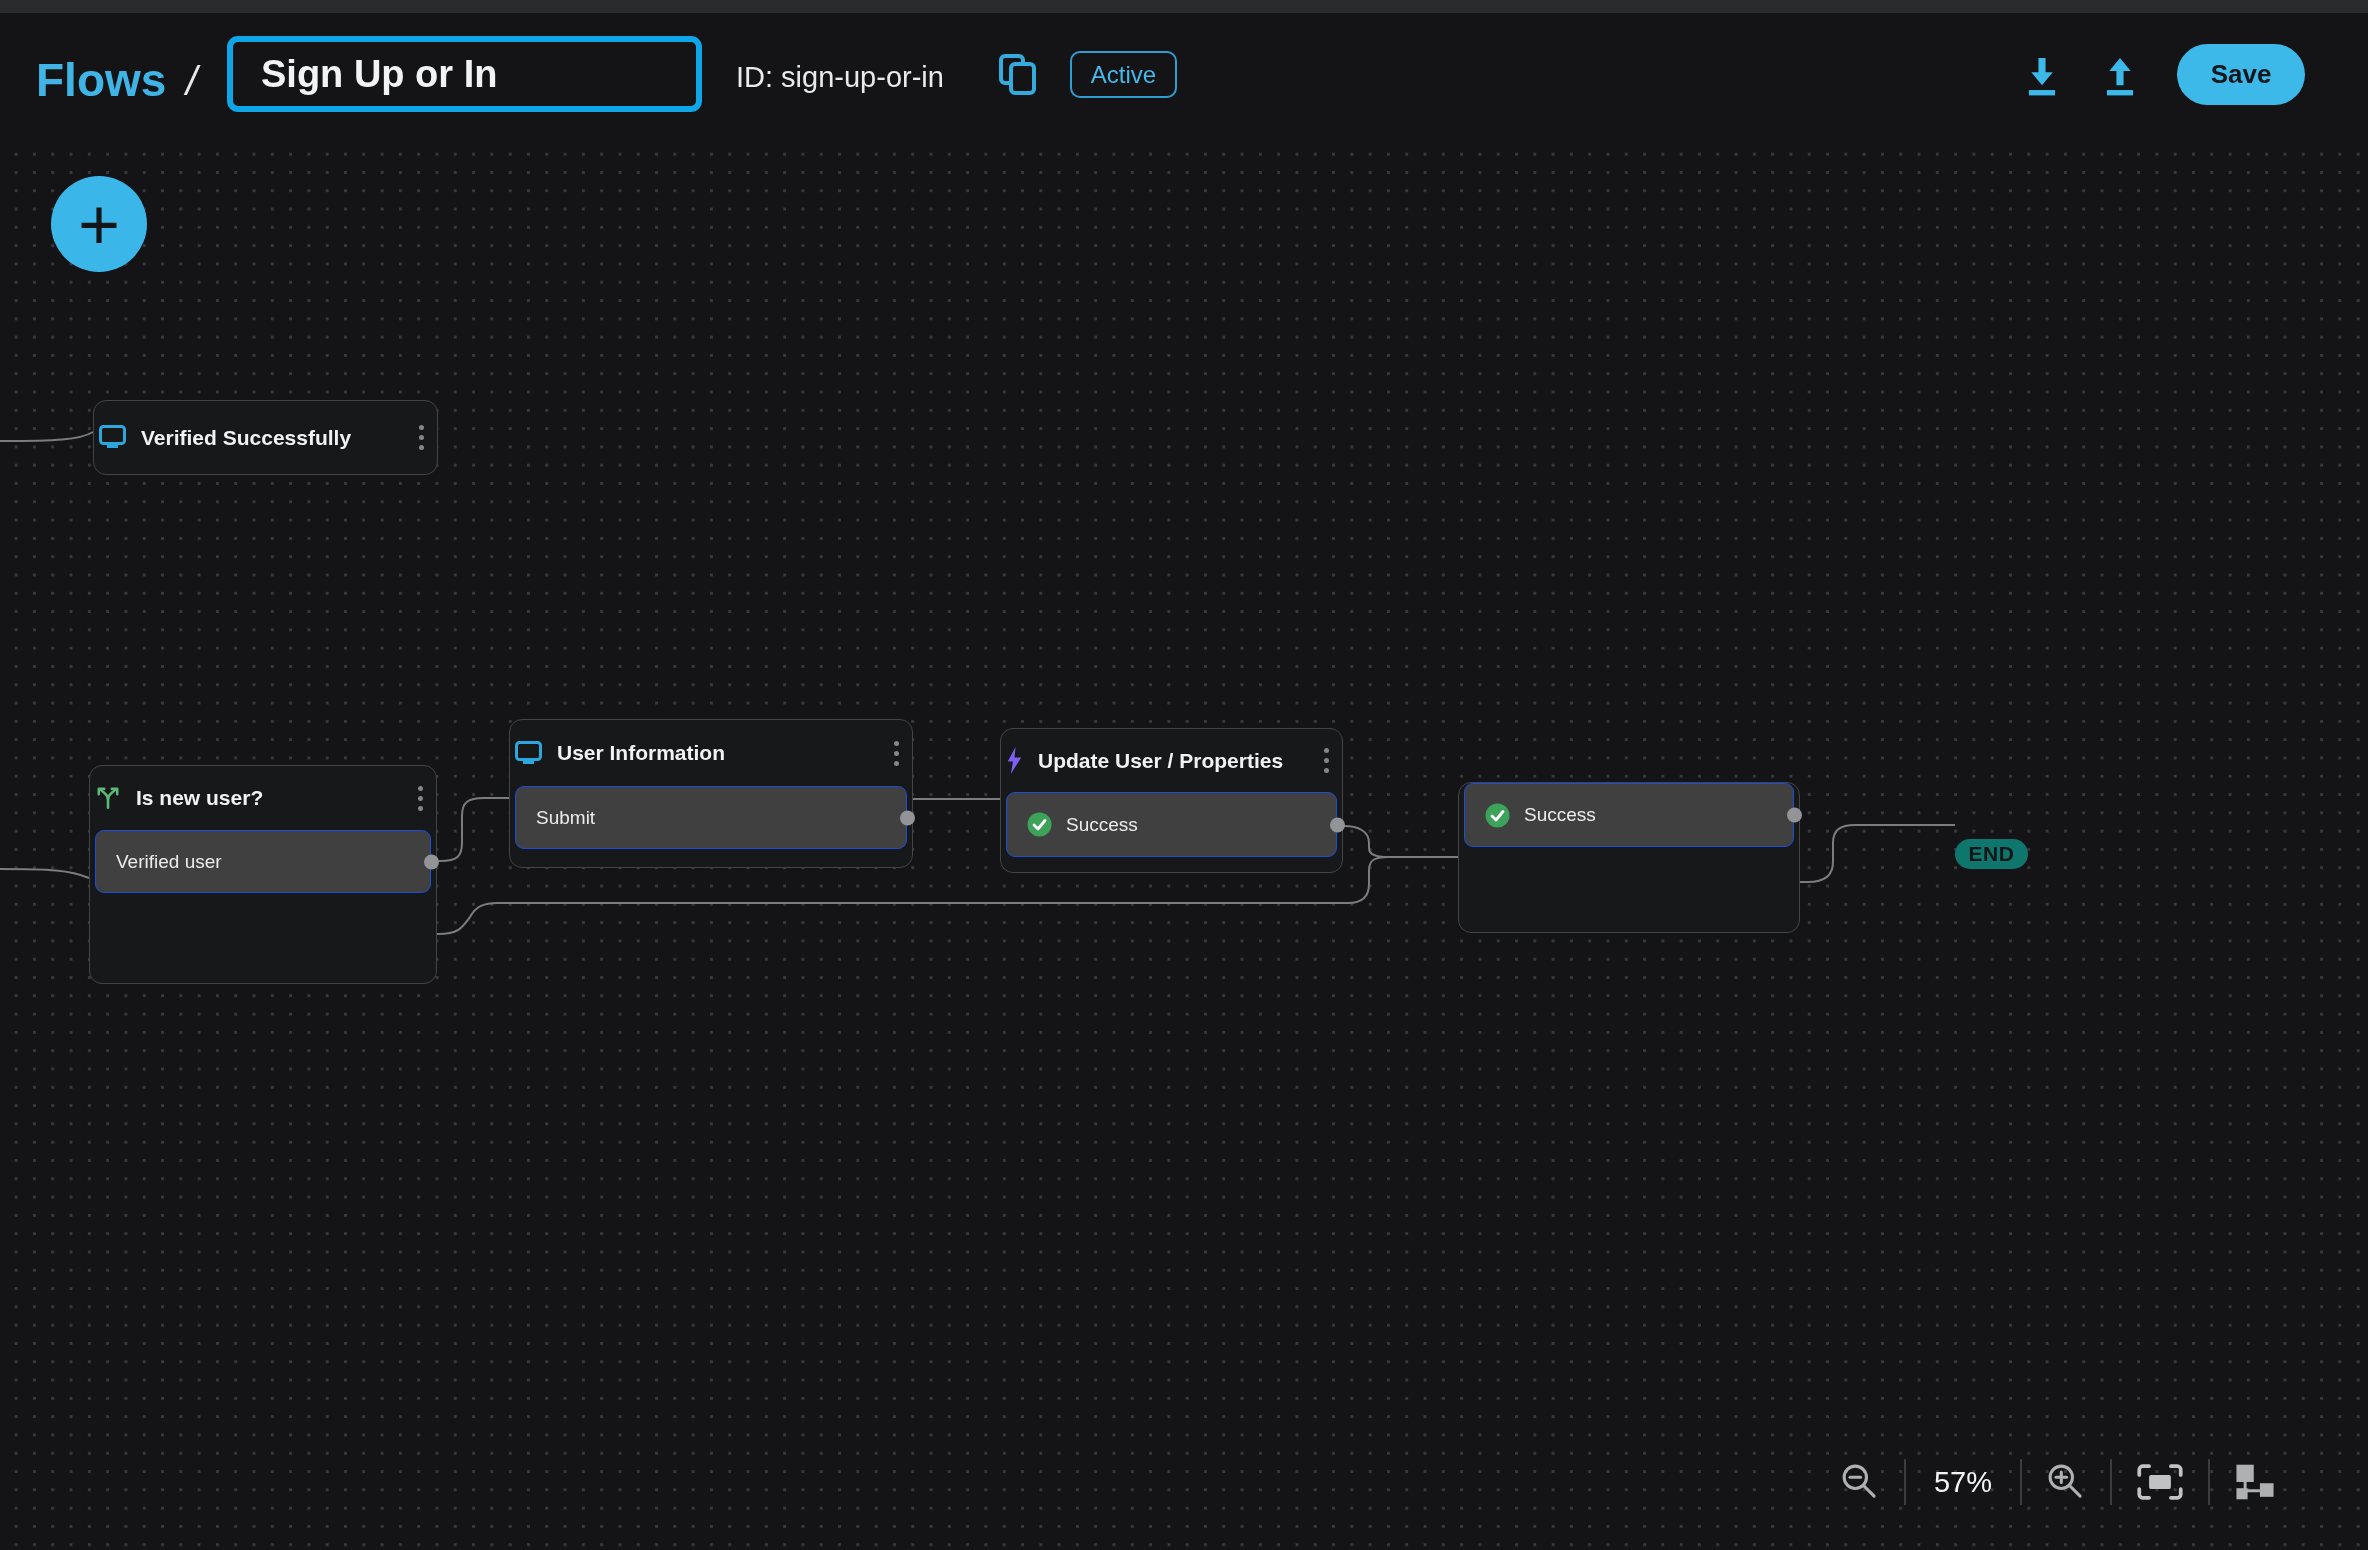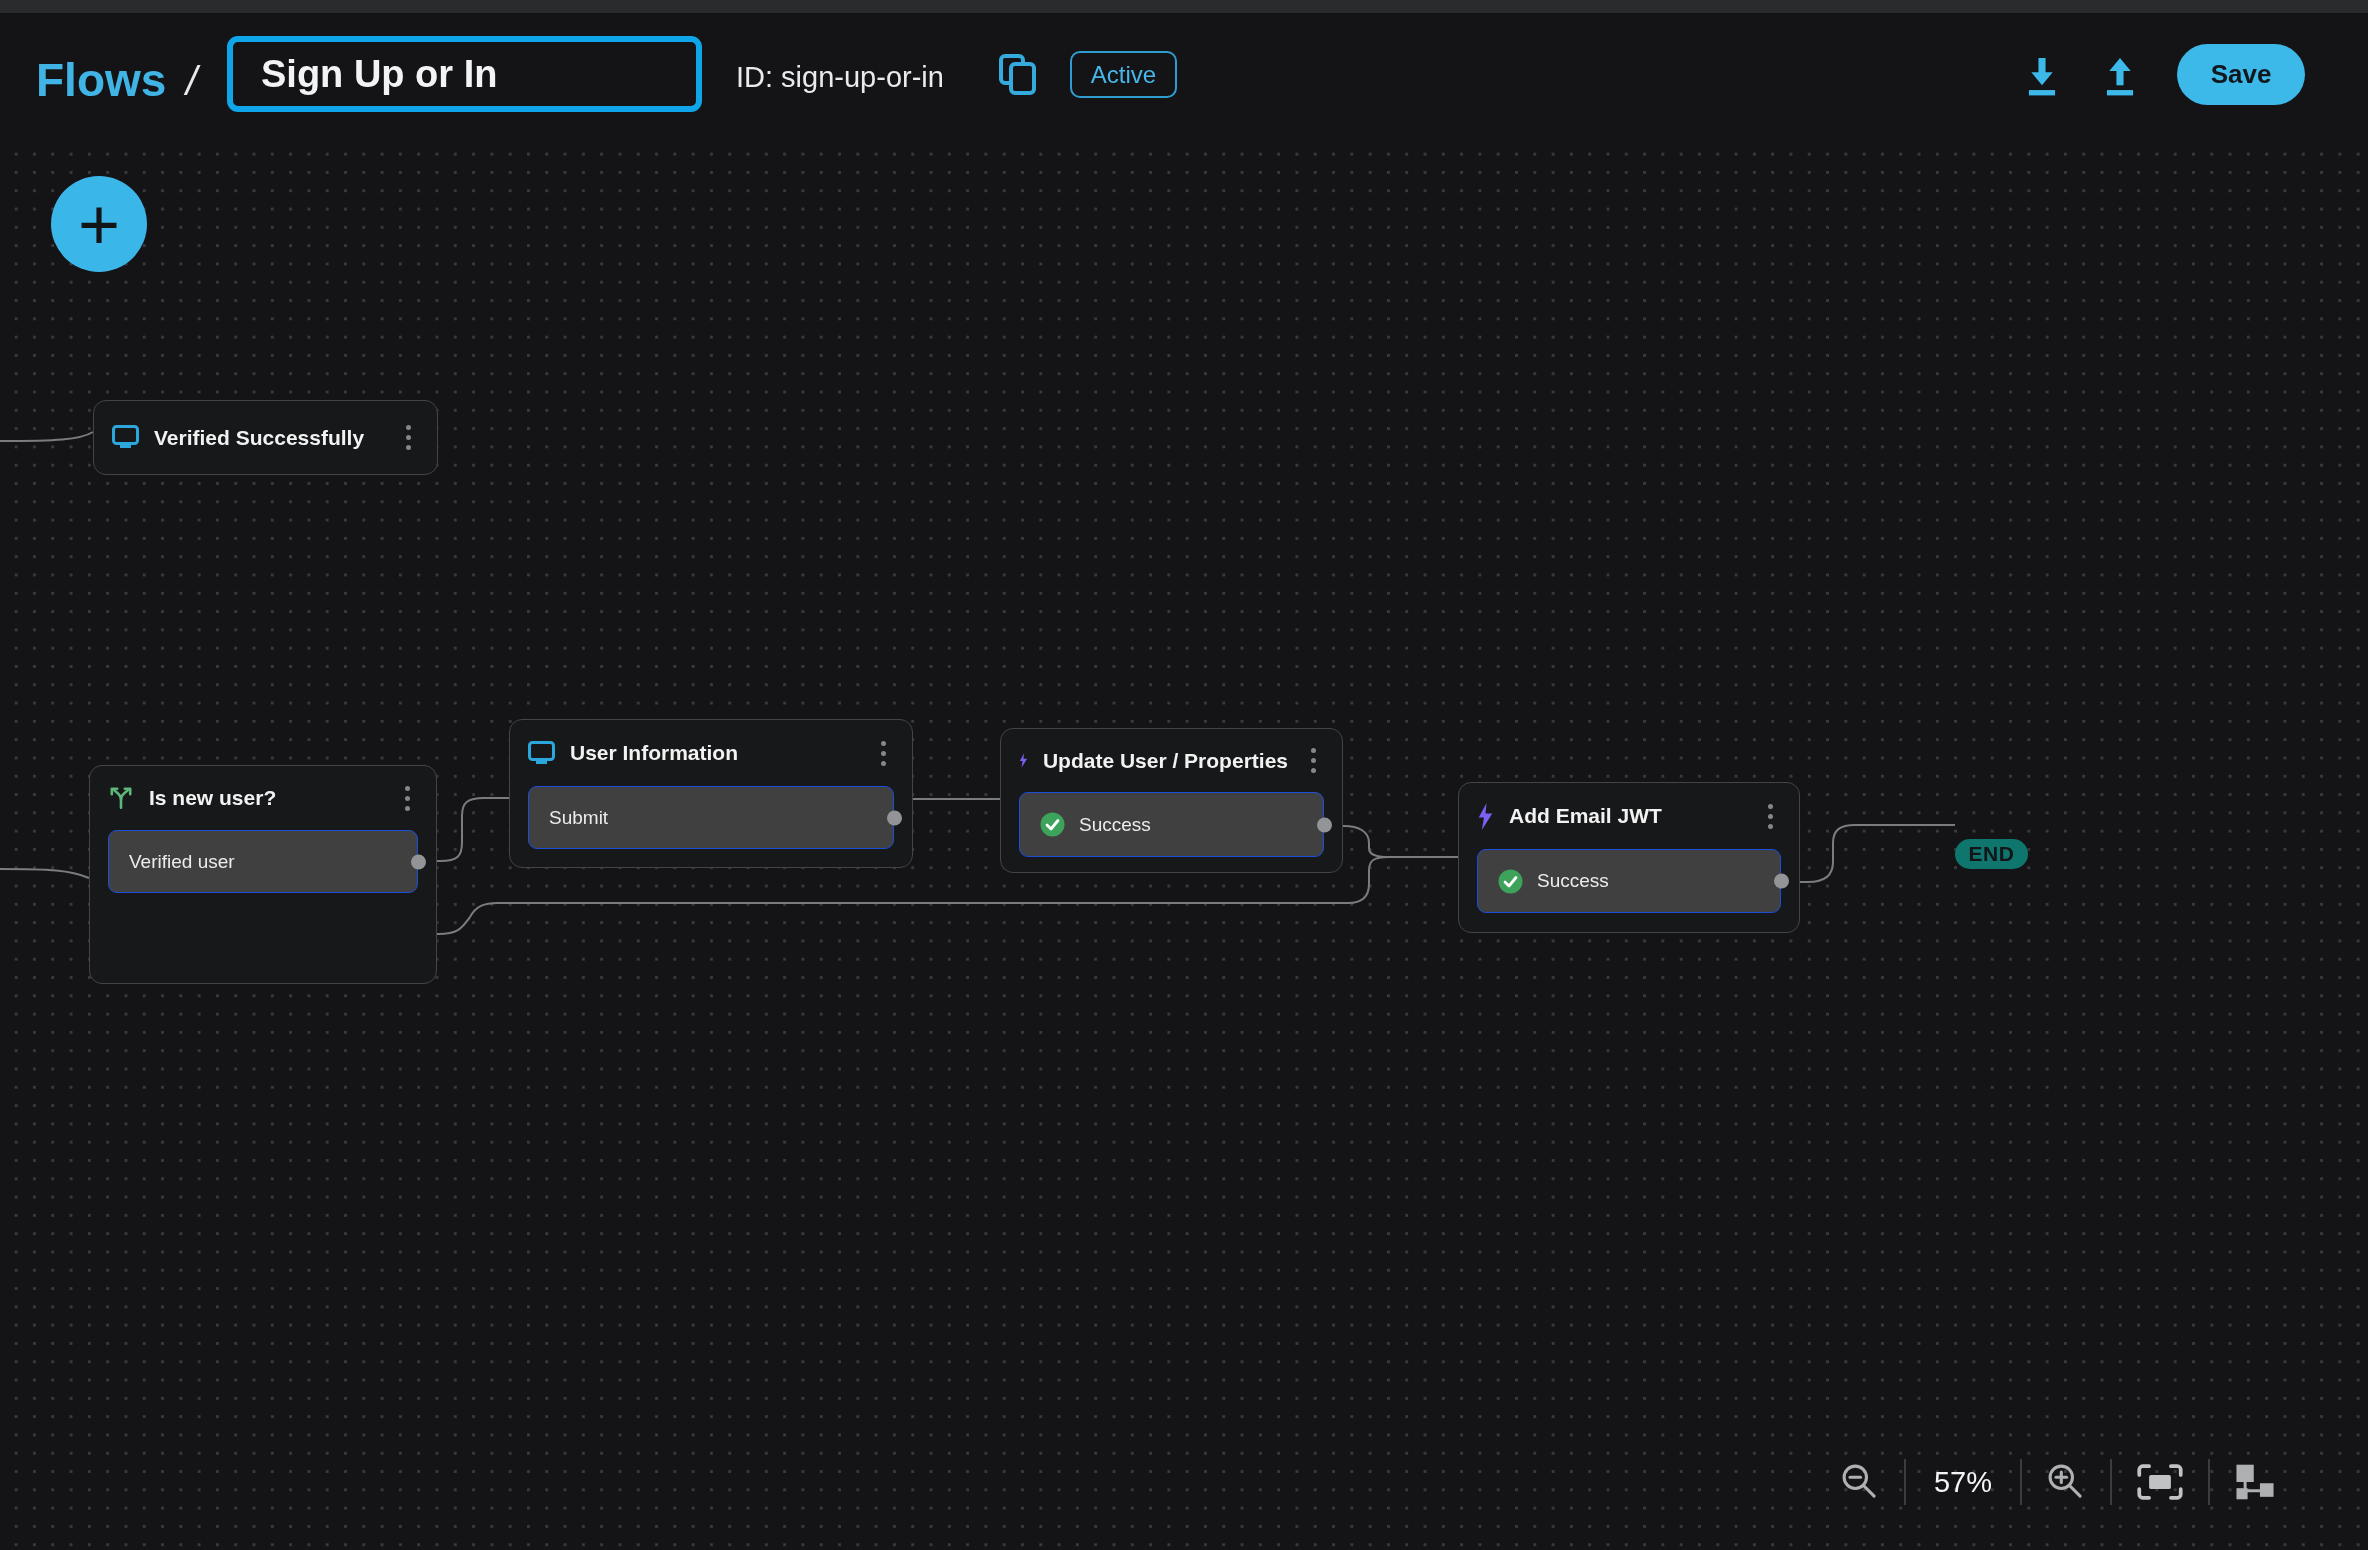--- a/index.html
+++ b/index.html
@@ -37,21 +37,21 @@
 
   
   .add-btn { position:absolute; left:51px; top:176px; width:96px; height:96px; border:none;
              border-radius:50%; background:#3bb6e9; color:#131619; font-size:72px; font-weight:300;
              line-height:86px; text-align:center; cursor:pointer; }
 
   svg.wires { position:absolute; left:0; top:0; width:2368px; height:1550px; z-index:1; pointer-events:none; }
   .wire { fill:none; stroke:#7b7c7e; stroke-width:2; }
 
   .node { position:absolute; z-index:2; background:#17181a; border:1px solid #434445;
-          border-radius:13px; padding:0 18px; cursor:pointer; }
+          border-radius:13px; padding:0 5px; cursor:pointer; }
   .node-header { display:flex; align-items:center; gap:15px; }
   .node-title { font-size:21px; font-weight:600; color:#f2f2f2; white-space:nowrap; }
   .kebab { margin-left:auto; display:flex; flex-direction:column; gap:5px; background:none; border:none;
            padding:6px 8px; cursor:pointer; }
   .kebab i { width:5px; height:5px; border-radius:50%; background:#85878a; }
   .opt { position:relative; background:#404040; border:1px solid #1d4ed8; border-radius:9px;
          display:flex; align-items:center; padding:0 20px; margin-bottom:10px;
          font-size:19px; color:#ececec; cursor:pointer; }
   .port { position:absolute; right:-9px; top:50%; transform:translateY(-50%);
           width:15px; height:15px; border-radius:50%; background:#929497; cursor:pointer; }
@@ -206,31 +206,20 @@
           <circle cx="12.5" cy="12.5" r="12" fill="#3ea35a"></circle>
           <polyline points="7,13 11,17 18,8.5" fill="none" stroke="#ffffff" stroke-width="2.8" stroke-linecap="round" stroke-linejoin="round"></polyline>
         </svg>
       </span>
       <span>Success</span>
       <span class="port"></span>
     </div>
   </div>
 
   <div class="node n-addjwt">
-    <div class="node-header">
-      <svg width="17" height="27" viewBox="0 0 16 26">
-        <polygon points="9,0 1.5,14 6.5,14 4.5,26 14.5,10 8,10" fill="#7e5ff2"></polygon>
-      </svg>
-      <span class="node-title">Add Email JWT</span>
-      <button class="kebab">
-          <i></i>
-          <i></i>
-          <i></i>
-        </button>
-    </div>
     <div class="opt">
       <span class="check">
         <svg width="25" height="25" viewBox="0 0 25 25">
           <circle cx="12.5" cy="12.5" r="12" fill="#3ea35a"></circle>
           <polyline points="7,13 11,17 18,8.5" fill="none" stroke="#ffffff" stroke-width="2.8" stroke-linecap="round" stroke-linejoin="round"></polyline>
         </svg>
       </span>
       <span>Success</span>
       <span class="port"></span>
     </div>

